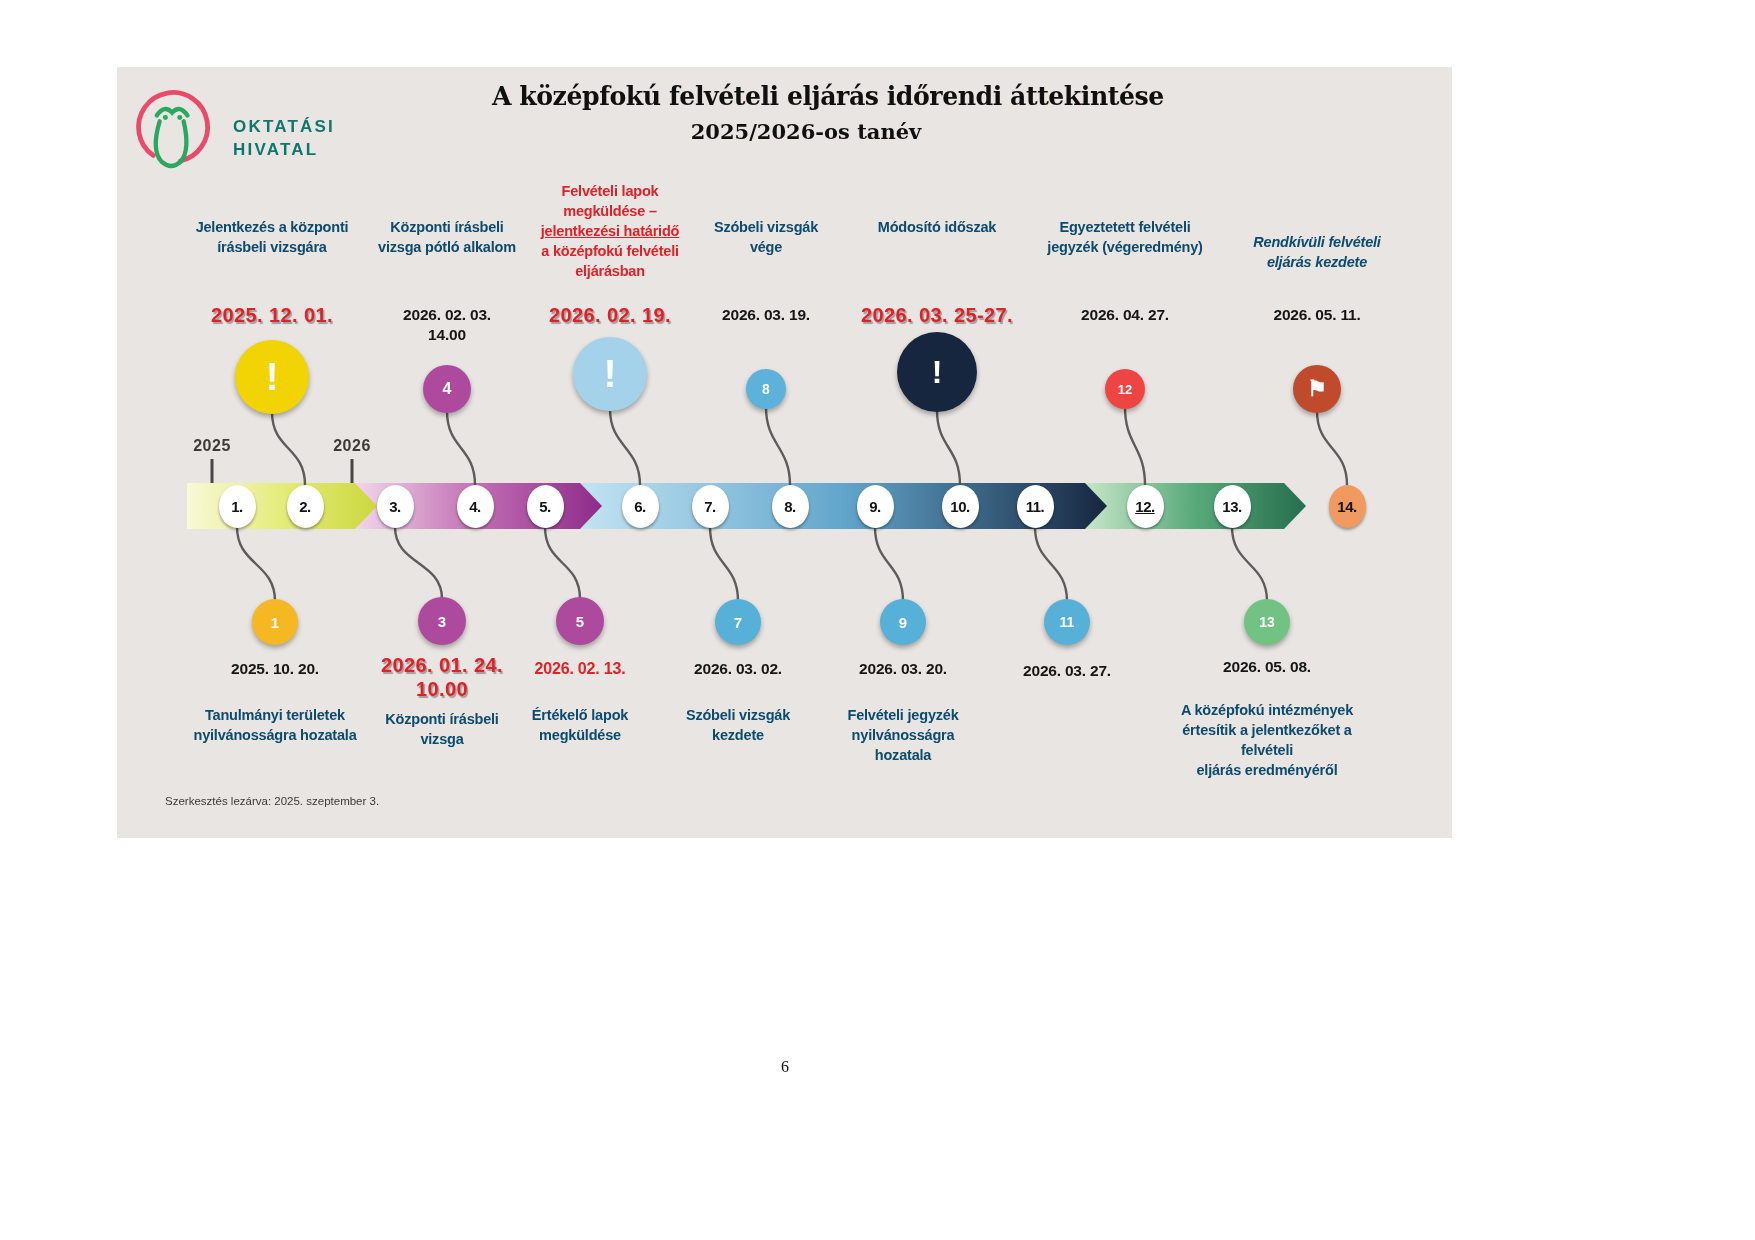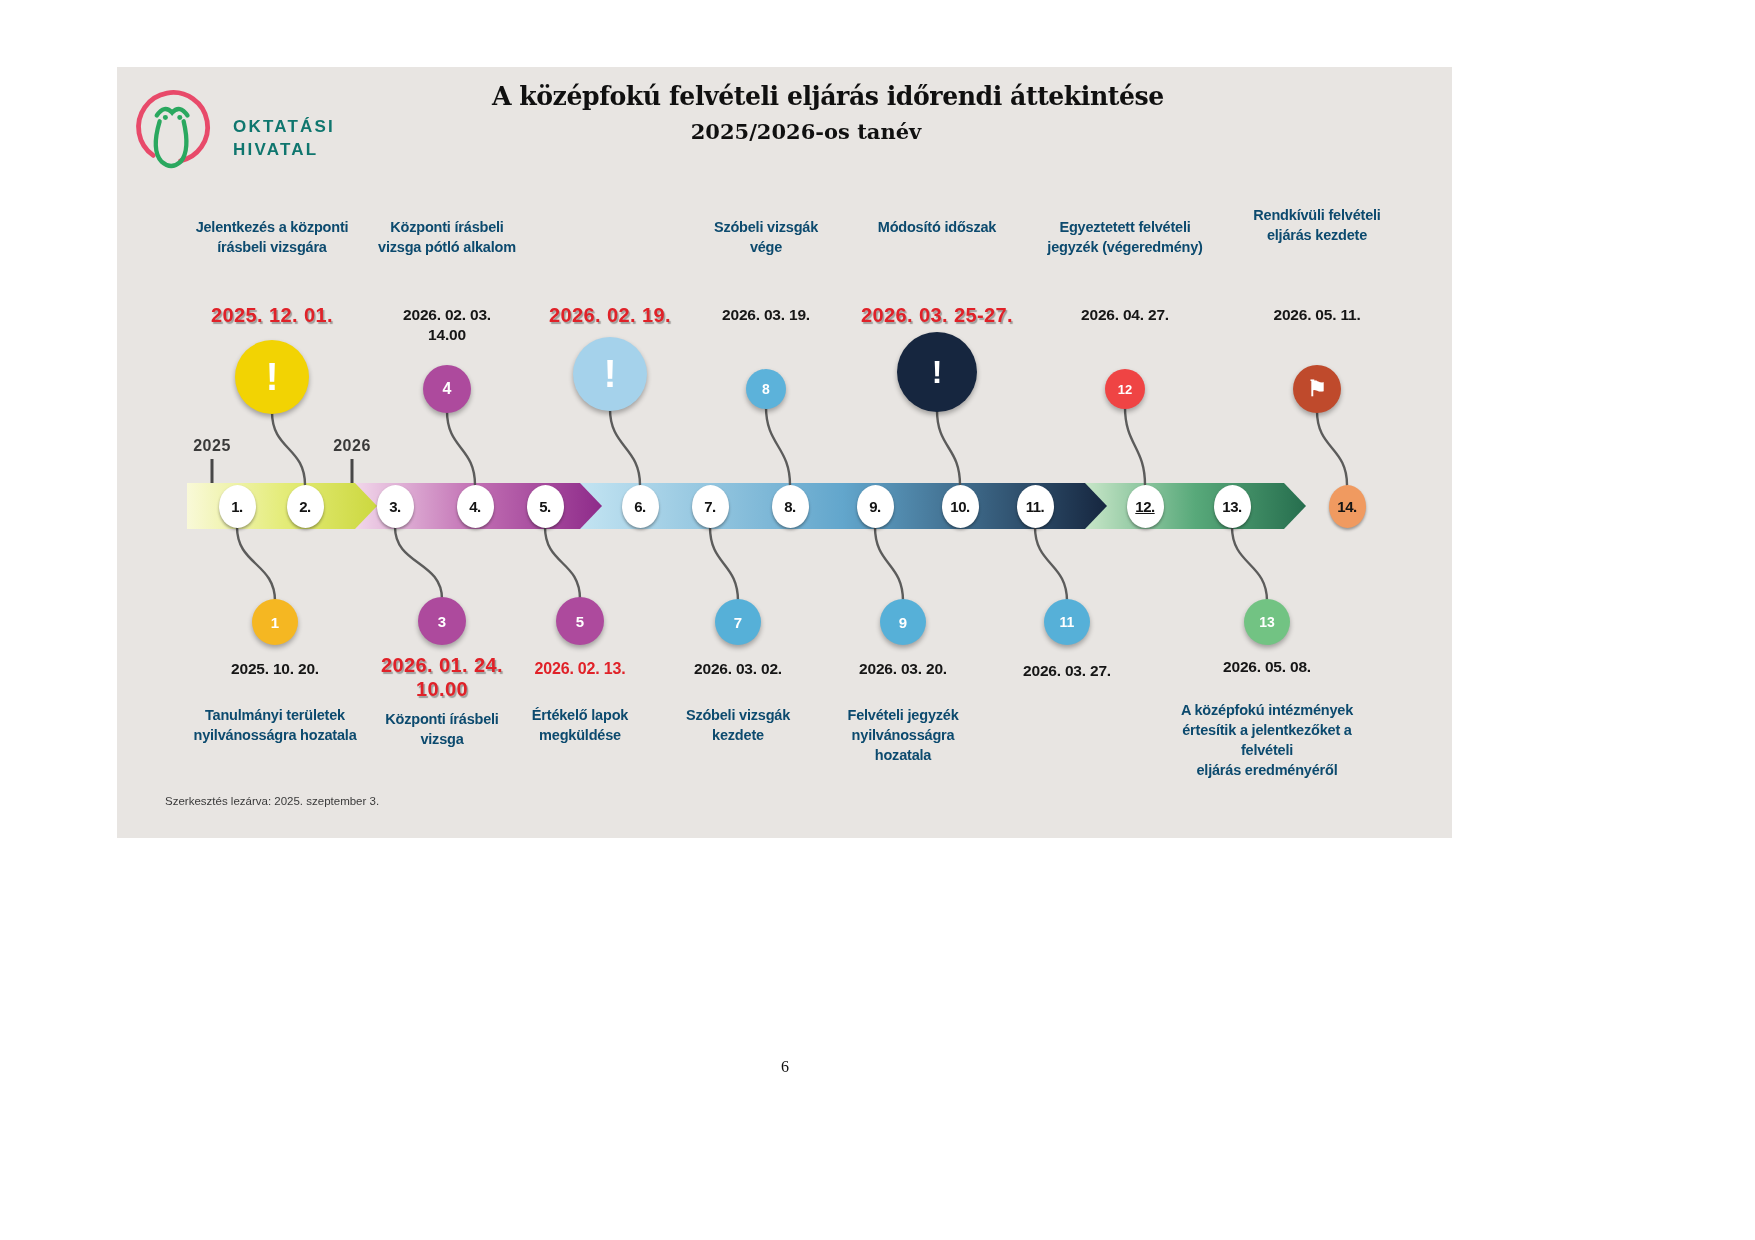--- a/index.html
+++ b/index.html
@@ -192,20 +192,27 @@
     <div class="evt-label" style="left: 330px; top: 150px;">
       <div>Központi írásbeli</div>
       <div>vizsga pótló alkalom</div>
     </div>
     <div class="evt-circle" style="left: 493px; top: 270px; width: 74px; height: 74px; background: rgb(165, 210, 235); font-size: 38px;">
       <span>!</span>
     </div>
     <div class="evt-date date-red-lg" style="left: 493px; top: 236px;">
       <div>2026. 02. 19.</div>
     </div>
+    <div class="evt-label red" style="left: 493px; top: 114px;">
+      <div>Felvételi lapok</div>
+      <div>megküldése –</div>
+      <div class="u">jelentkezési határidő</div>
+      <div>a középfokú felvételi</div>
+      <div>eljárásban</div>
+    </div>
     <div class="evt-circle" style="left: 649px; top: 302px; width: 40px; height: 40px; background: rgb(92, 178, 218); font-size: 14px;">
       <span>8</span>
     </div>
     <div class="evt-date date-black" style="left: 649px; top: 238px;">
       <div>2026. 03. 19.</div>
     </div>
     <div class="evt-label" style="left: 649px; top: 150px;">
       <div>Szóbeli vizsgák</div>
       <div>vége</div>
     </div>
@@ -227,21 +234,21 @@
     <div class="evt-label" style="left: 1008px; top: 150px;">
       <div>Egyeztetett felvételi</div>
       <div>jegyzék (végeredmény)</div>
     </div>
     <div class="evt-circle" style="left: 1200px; top: 298px; width: 48px; height: 48px; background: rgb(191, 74, 44); font-size: 15px;">
       <span class="flag">⚑</span>
     </div>
     <div class="evt-date date-black" style="left: 1200px; top: 238px;">
       <div>2026. 05. 11.</div>
     </div>
-    <div class="evt-label" style="left: 1200px; top: 138px;">
+    <div class="evt-label" style="left: 1200px; top: 165px; font-style: italic;">
       <div>Rendkívüli felvételi</div>
       <div>eljárás kezdete</div>
     </div>
     <div class="evt-circle" style="left: 158px; top: 532px; width: 46px; height: 46px; background: rgb(245, 183, 34); font-size: 15px;">
       <span>1</span>
     </div>
     <div class="evt-date date-black" style="left: 158px; top: 592px;">
       <div>2025. 10. 20.</div>
     </div>
     <div class="evt-label" style="left: 158px; top: 638px;">

